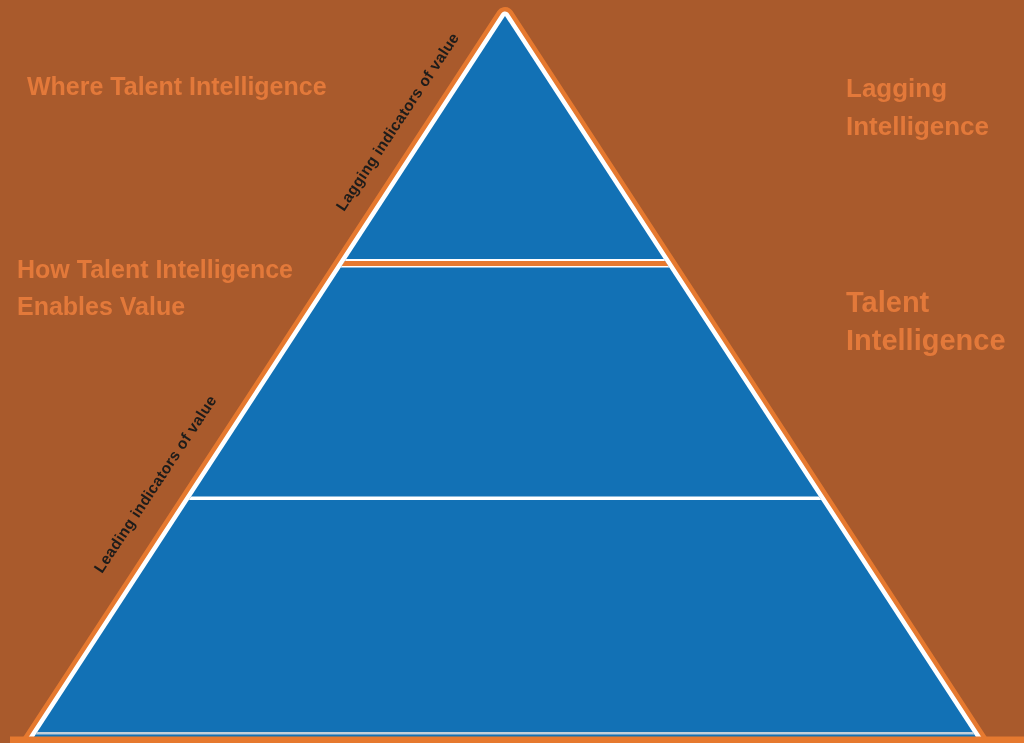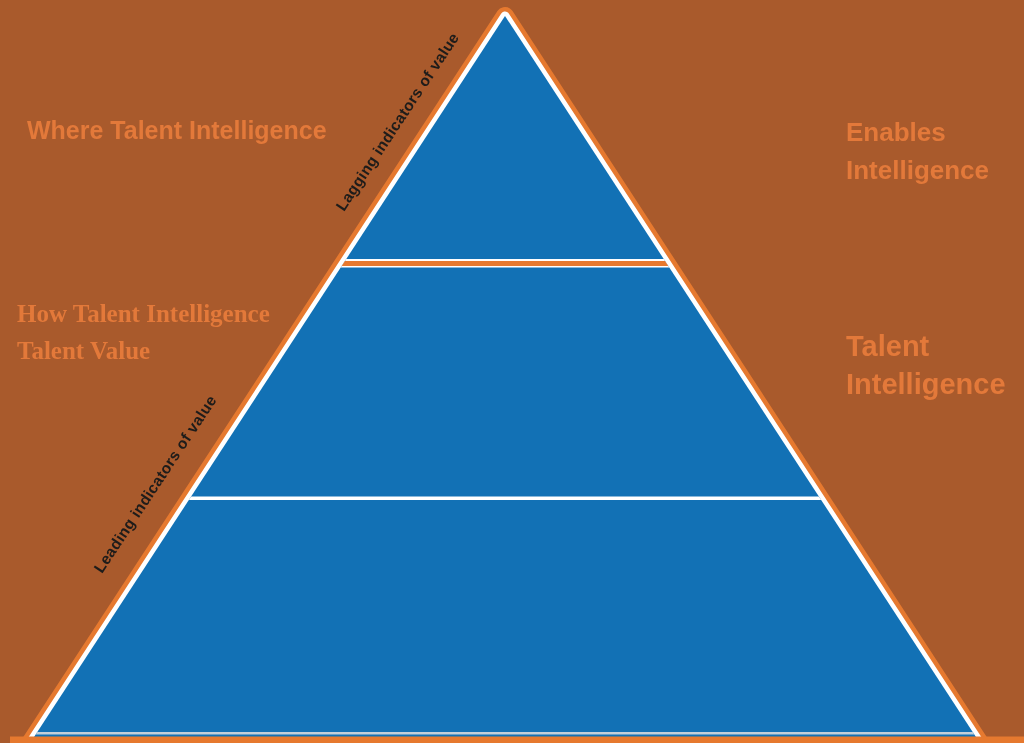--- a/index.html
+++ b/index.html
@@ -10,25 +10,24 @@
     background: #A95A2C;
     overflow: hidden;
     font-family: "Liberation Sans", sans-serif;
   }
   .pyramid-svg { position: absolute; left: 0; top: 0; }
   .annot {
     position: absolute;
     font-weight: bold;
     color: #E3793A;
     white-space: nowrap;
-    margin-top: 44px;
   }
   .annot span { display: block; }
   .annot-left-top    { left: 27px;  top: 68px;  font-size: 25px; line-height: 37px; }
-  .annot-left-middle { left: 17px;  top: 251px; font-size: 25px; line-height: 37px; font-family: Liberation Serif, serif; }
+  .annot-left-middle { left: 17px;  top: 251px; font-size: 25px; line-height: 37px; }
   .annot-right-top   { left: 846px; top: 69px;  font-size: 26px; line-height: 38px; }
   .annot-right-middle{ left: 846px; top: 283px; font-size: 29px; line-height: 38px; }
   .edge-label {
     font-family: "Liberation Sans", sans-serif;
     font-weight: bold;
     font-size: 15.5px;
     letter-spacing: 0.3px;
   }
 </style>
 </head>
@@ -62,25 +61,25 @@
 
     <text class="edge-label" transform="translate(102,574) rotate(-56.5)" fill="#1E1C1A">Leading indicators of value</text>
   </svg>
 
   <div class="annot annot-left-top">
     <span>Where Talent Intelligence</span>
   </div>
 
   <div class="annot annot-left-middle">
     <span>How Talent Intelligence</span>
-    <span>Talent Value</span>
+    <span>Enables Value</span>
   </div>
 
   <div class="annot annot-right-top">
-    <span>Enables</span>
+    <span>Lagging</span>
     <span>Intelligence</span>
   </div>
 
   <div class="annot annot-right-middle">
     <span>Talent</span>
     <span>Intelligence</span>
   </div>
 
 </div>
 

